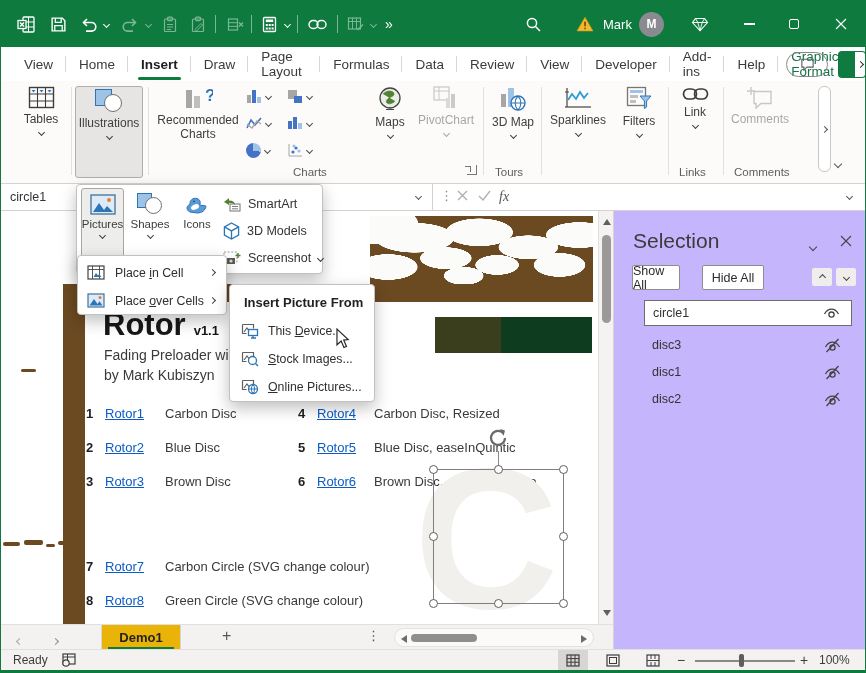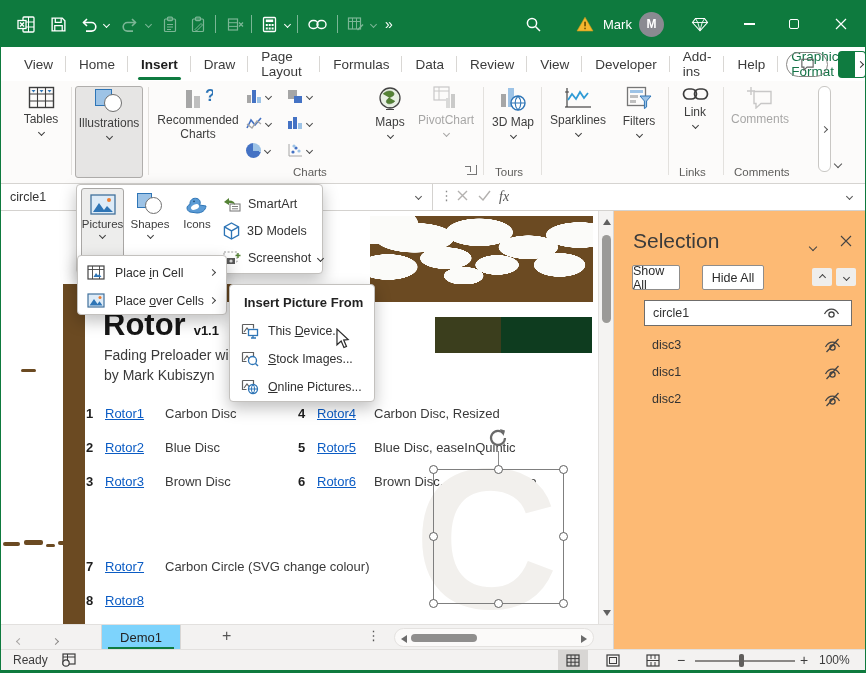--- a/index.html
+++ b/index.html
@@ -64,29 +64,29 @@
   .docrow b{position:absolute;color:#1f1f1f;}
   .docrow a{position:absolute;color:#0b5cc4;text-decoration:underline;}
   .docrow .d{position:absolute;}
   .mark{position:absolute;background:#6b4a22;border-radius:2px;}
   .handle{position:absolute;width:9px;height:9px;border-radius:50%;background:#fff;border:1.5px solid #5f5f5f;z-index:6;}
   .vscroll{position:absolute;right:0;top:0;width:15px;height:100%;background:#f4f3f2;border-left:1px solid #e2e0de;}
   .vthumb{position:absolute;left:3px;width:9px;border-radius:5px;background:#9b9a98;}
   .arr{width:0;height:0;border-style:solid;display:inline-block;}
 
   
-  .pane{position:absolute;top:210px;left:612px;right:0;height:438px;background:#fdba74;border-left:1px solid #d7d5d3;font-size:12.5px;color:#333;}
+  .pane{position:absolute;top:210px;left:612px;right:0;height:438px;background:#c4b5fd;border-left:1px solid #d7d5d3;font-size:12.5px;color:#333;}
   .panebtn{position:absolute;height:25px;border:1px solid #8f8d8b;background:#fff;border-radius:2px;display:flex;align-items:center;justify-content:center;font-size:12.5px;color:#2b2b2b;}
   .updown{position:absolute;top:57px;width:20px;height:18px;background:#efeeec;border-radius:2px;display:flex;align-items:center;justify-content:center;color:#444;}
   .pitem{position:absolute;left:30px;width:208px;height:26px;display:flex;align-items:center;padding-left:8px;}
   .pitem .eye{margin-left:auto;margin-right:10px;}
 
   
   .tabbar{position:absolute;top:623px;left:0;width:612px;height:25px;background:#f3f2f1;border-top:1px solid #e2e0de;font-size:13px;color:#444;}
-  .sheettab{position:absolute;left:100px;top:0;width:80px;height:25px;background:#7dd3fc;border-left:1px solid #d8d6d4;border-right:1px solid #d8d6d4;display:flex;align-items:center;justify-content:center;font-weight:normal;color:#232323;}
+  .sheettab{position:absolute;left:100px;top:0;width:80px;height:25px;background:#eab308;border-left:1px solid #d8d6d4;border-right:1px solid #d8d6d4;display:flex;align-items:center;justify-content:center;font-weight:bold;color:#232323;}
   .sheettab::after{content:"";position:absolute;left:6px;right:6px;bottom:0;height:3px;background:#0f7b40;}
   .hscroll{position:absolute;left:393px;top:3px;width:200px;height:19px;background:#fbfaf9;border:1px solid #e4e2e0;border-radius:10px;display:flex;align-items:center;}
   .hthumb{position:absolute;left:16px;top:5px;width:66px;height:8px;border-radius:4px;background:#8f8e8d;}
 
   
   .statusbar{position:absolute;top:648px;left:0;width:100%;height:21px;background:#f3f2f1;border-top:1px solid #e2e0de;font-size:12px;color:#3c3c3c;}
   .viewbtn{position:absolute;top:0;width:30px;height:20px;display:flex;align-items:center;justify-content:center;}
   .zoomtrack{position:absolute;top:10px;height:1.6px;background:#8a8886;}
   .zoomhandle{position:absolute;top:4px;width:5px;height:13px;background:#605e5c;border-radius:2px;}
 
@@ -491,20 +491,21 @@
         <span class="d" style="left:373px;">Brown Disc, easeInOutExpo</span>
     </div>
     <div class="docrow" style="top:348px;">
       <b style="left:85px;">7</b>
         <a style="left:104px;">Rotor7</a>
         <span class="d" style="left:164px;">Carbon Circle (SVG change colour)</span>
     </div>
     <div class="docrow" style="top:382px;">
       <b style="left:85px;">8</b>
         <a style="left:104px;">Rotor8</a>
+        <span class="d" style="left:164px;">Green Circle (SVG change colour)</span>
     </div>
 
     <div class="abs" style="left:413px;top:228px;font-size:200px;line-height:1;font-weight:bold;color:#f2f0ed;z-index:1;">C</div>
     <div class="abs" style="left:432px;top:258px;width:131px;height:135px;border:1px solid #7f7f7f;z-index:4;"></div>
     <div class="abs" style="left:497px;top:240px;width:1px;height:18px;background:#8a8a8a;z-index:4;"></div>
     <span class="abs" style="left:486px;top:216px;z-index:6;">
       <svg width="22" height="22" viewBox="0 0 22 22">
           <path d="M16.5 6.5A7 7 0 1 0 18 11" fill="none" stroke="#6a6a6a" stroke-width="2.2"></path>
           <path d="M13 2l5 1.5L16.5 9z" fill="#6a6a6a"></path>
         </svg>

